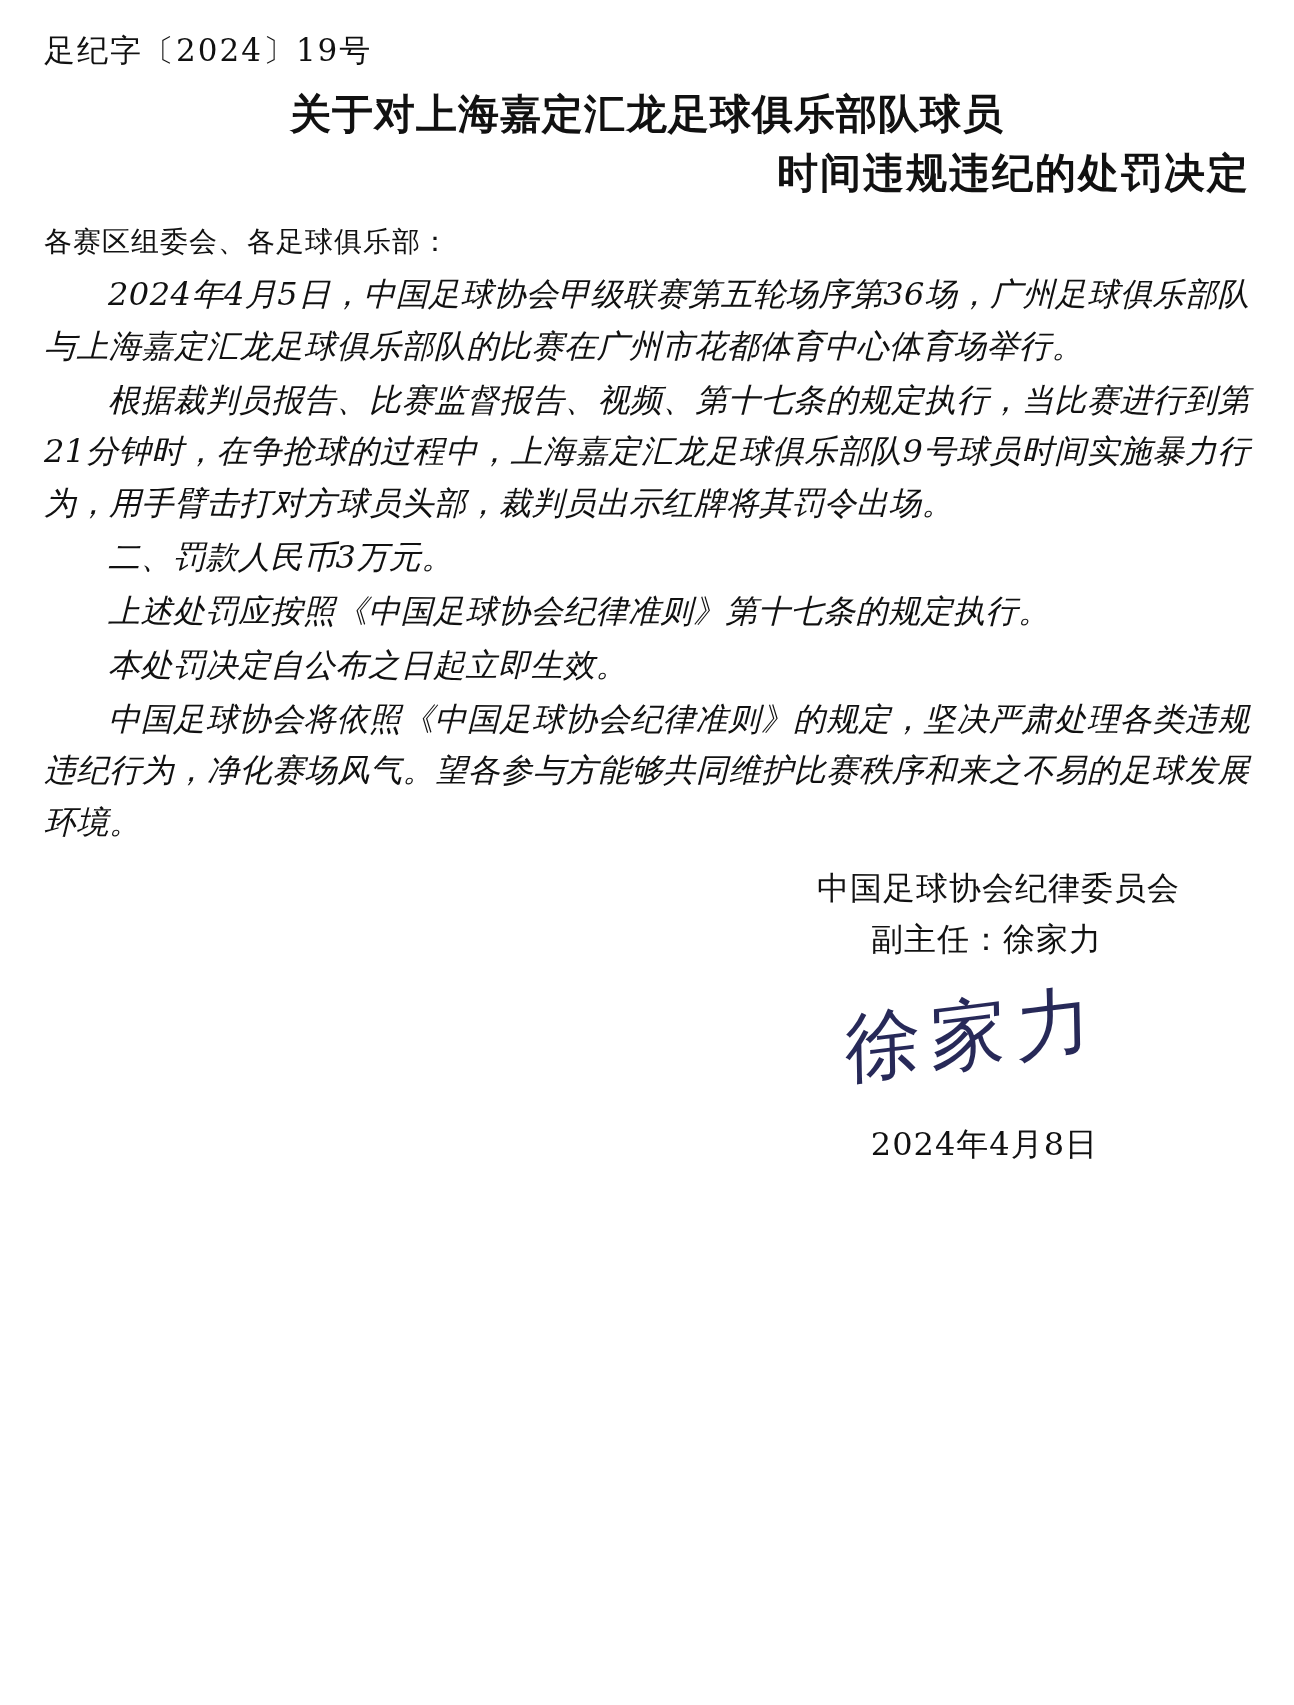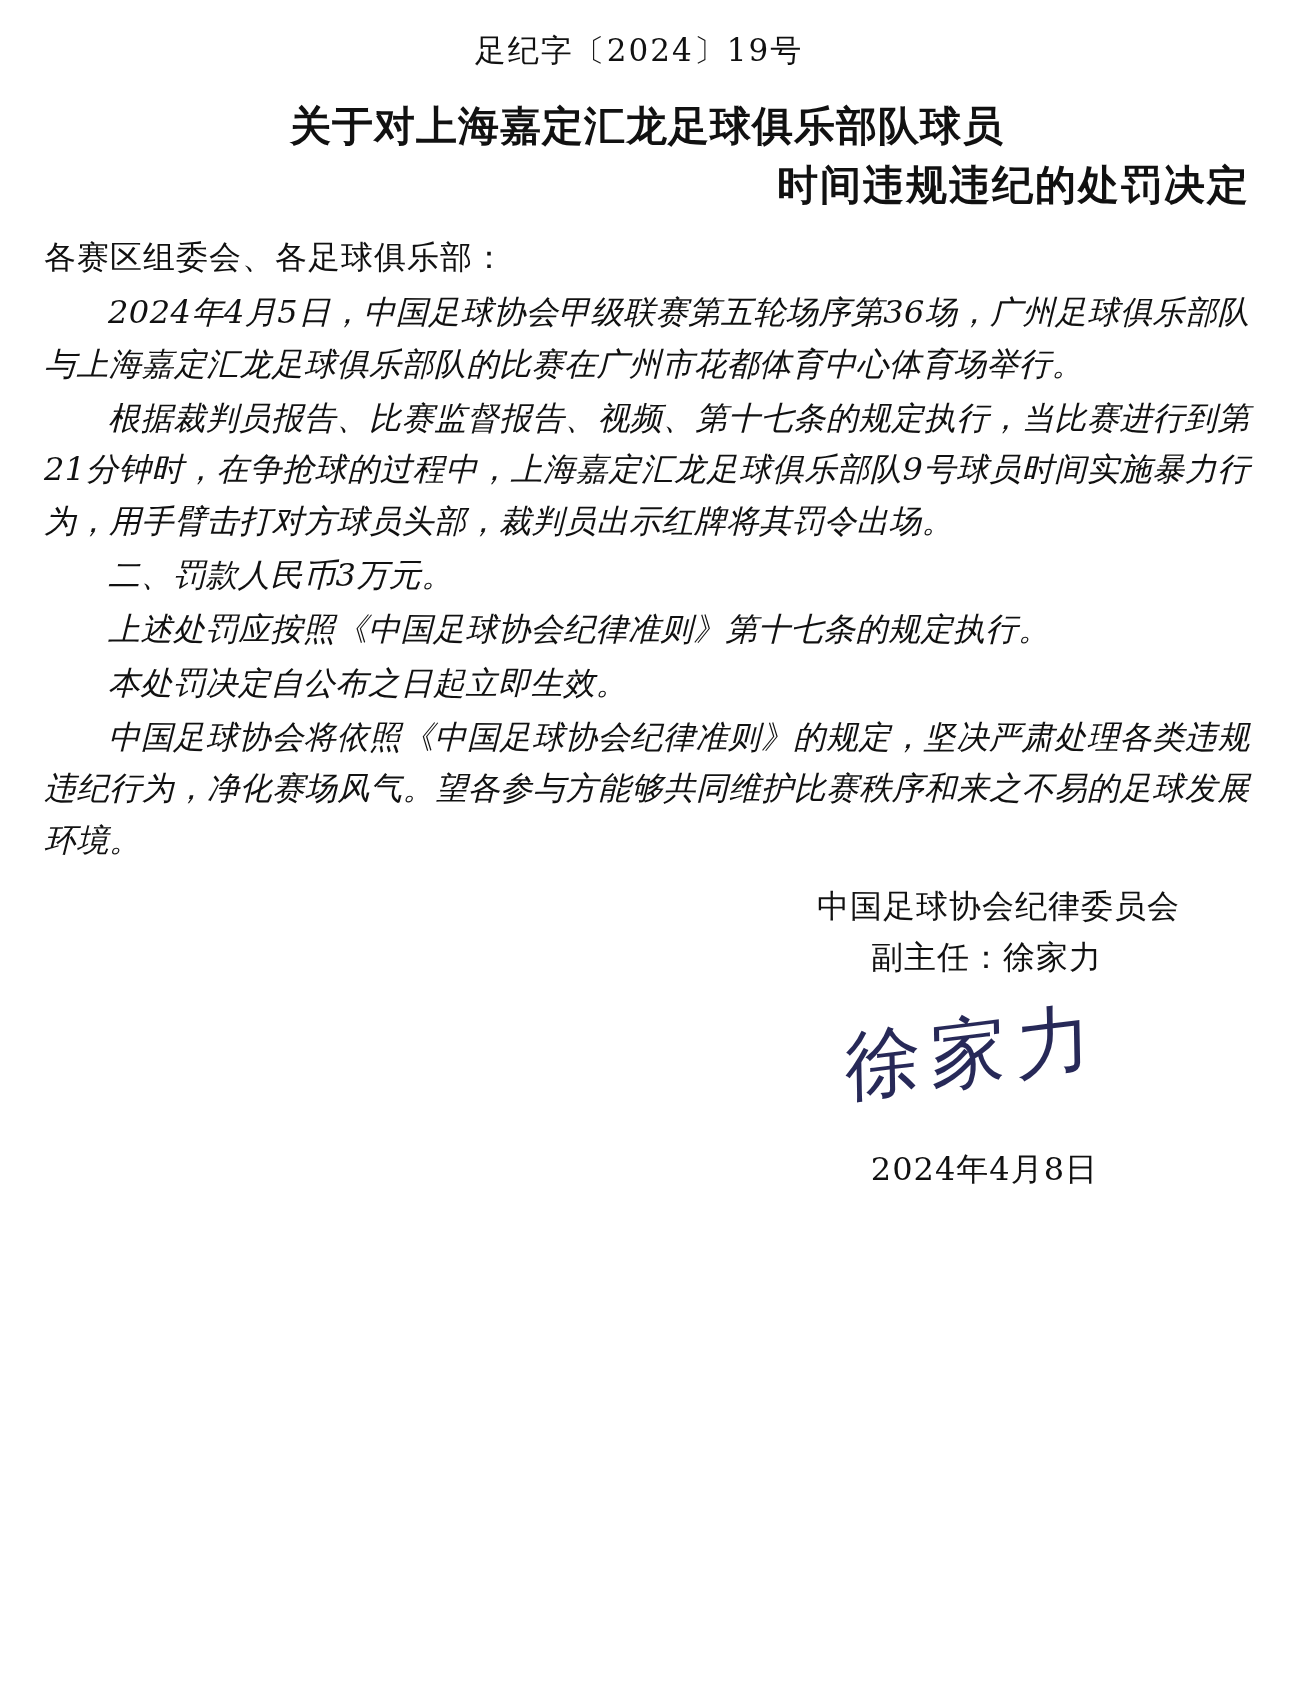--- a/index.html
+++ b/index.html
@@ -16,46 +16,46 @@
     overflow: hidden;
   }
   .page {
     width: 1294px;
     height: 1705px;
     box-sizing: border-box;
     padding: 22px 44px 0 44px;
     position: relative;
   }
   .doc-number {
-    text-align: center;
+    text-align: left;
     font-size: 31px;
     letter-spacing: 2px;
     padding-right: 16px;
     margin-top: 8px;
-    margin-bottom: 28px;
+    margin-bottom: 16px;
     font-family: "DejaVu Serif", "Liberation Serif", serif;
   }
   .title {
     text-align: center;
     font-size: 41px;
     font-weight: bold;
     line-height: 1.45;
     letter-spacing: 1px;
     margin: 2px 0 14px 0;
     font-family: Liberation Mono, monospace;
   }
   .title-line {
     display: block;
   }
   .title-line.second {
     letter-spacing: 2px;
     text-align: right;
   }
   .salutation {
-    font-size: 32px;
+    font-size: 28px;
     line-height: 1.5;
     letter-spacing: 1px;
     margin: 4px 0 6px 0;
   }
   .para {
     font-size: 32px;
     line-height: 1.62;
     text-align: justify;
     text-justify: inter-ideograph;
     text-indent: 2em;
@@ -90,21 +90,21 @@
     transform: rotate(-7deg) skewX(-6deg);
     letter-spacing: 10px;
     white-space: nowrap;
     opacity: 0.92;
   }
   .date-line {
     text-align: right;
     padding-right: 152px;
     font-size: 32px;
     letter-spacing: 1px;
-    margin-top: 11px;
+    margin-top: 4px;
   }
 </style>
 </head>
 <body>
 
 <div class="page">
 
   <div class="doc-number">足纪字〔2024〕19号</div>
 
   <div class="title">

